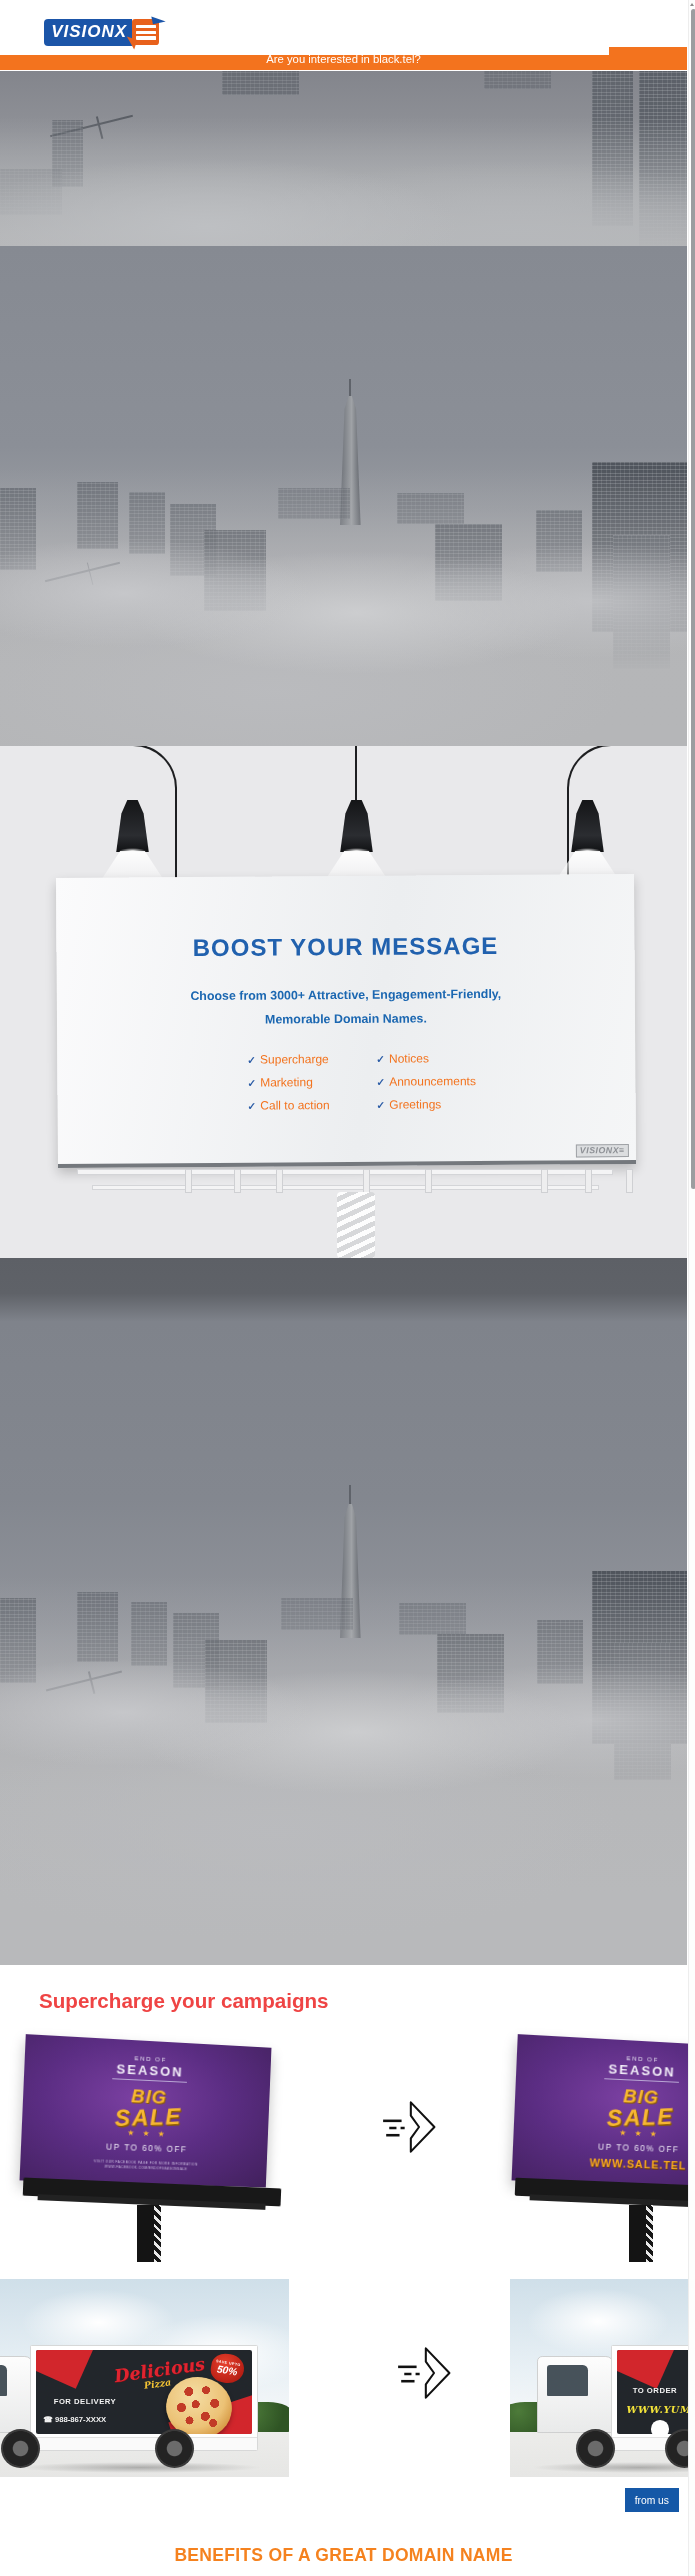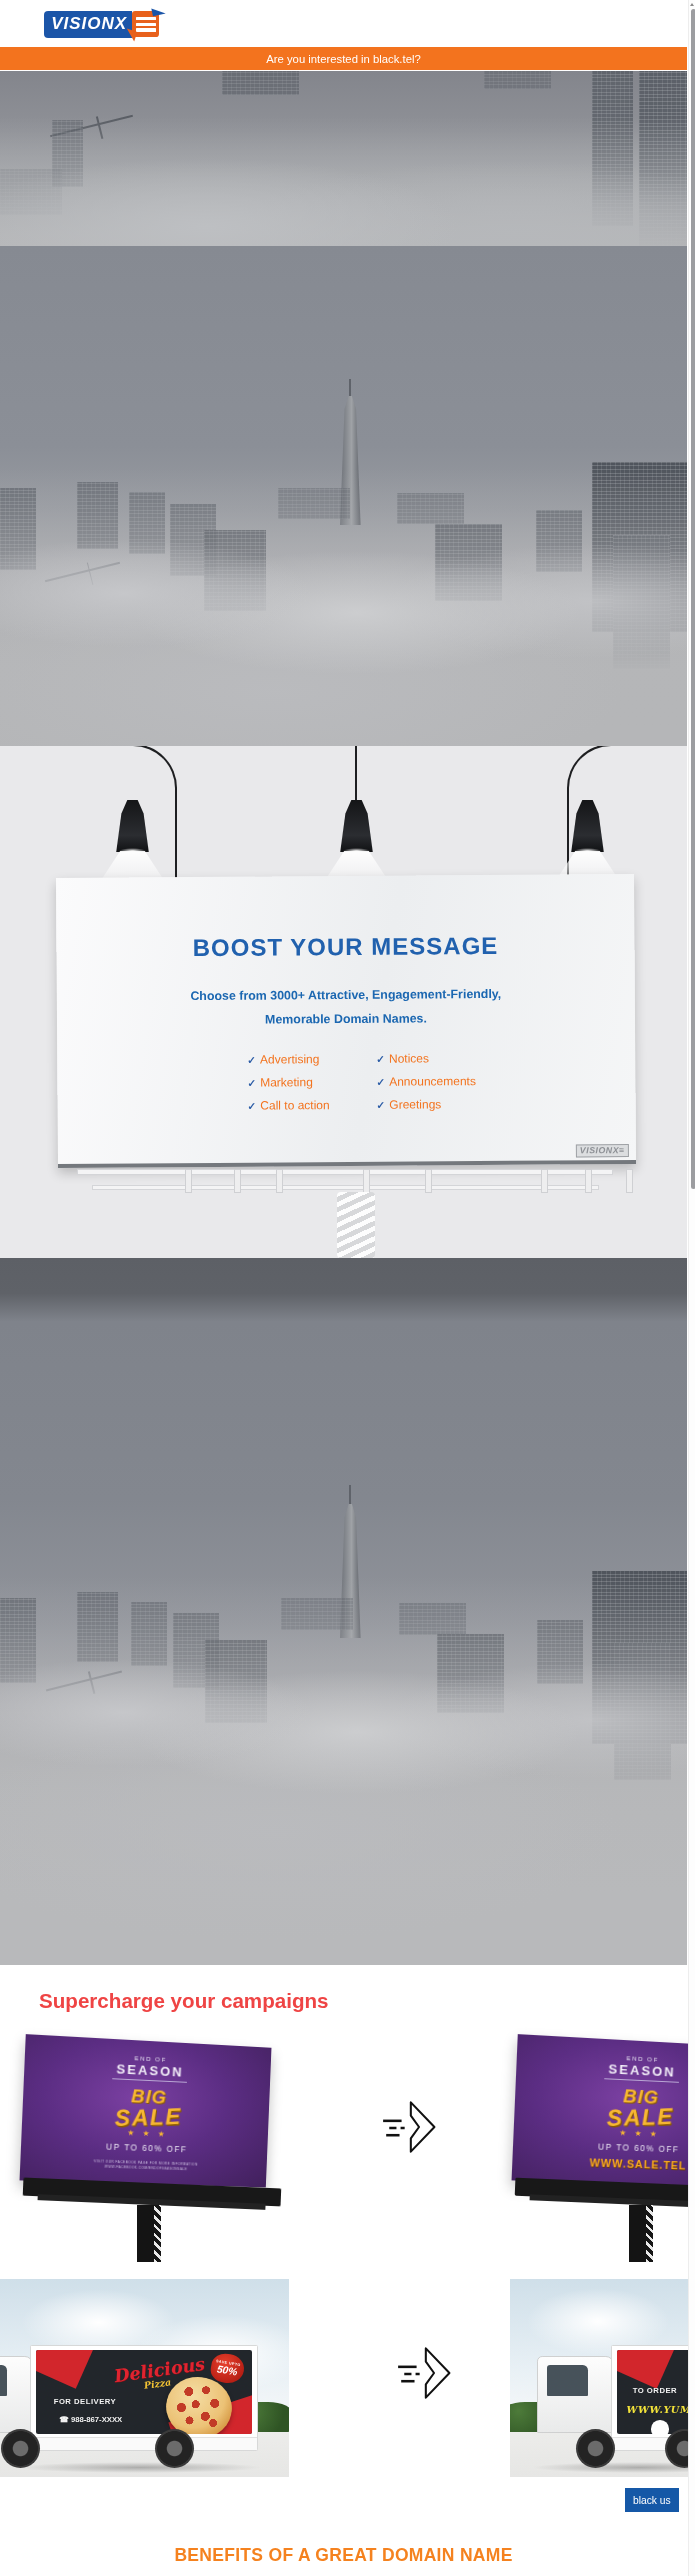--- a/index.html
+++ b/index.html
@@ -2,21 +2,21 @@
 <html style="font-size:8.2px"><head>
 <meta charset="utf-8">
 <style>
   * { margin:0; padding:0; box-sizing:border-box; }
   html,body { background:#fff; }
   body { font-family:"Liberation Sans", sans-serif; }
   .page { position:relative; width:696px; height:2709px; overflow:hidden; background:#fff; margin:0 auto; }
   .abs { position:absolute; }
 
   
-  .header { left:0; top:0; width:609px; height:47px; background:#fff; z-index:30;padding-left:24px; }
+  .header { left:0; top:8px; width:609px; height:47px; background:#fff; z-index:30;padding-left:24px; }
   .logo { left:44px; top:10.8px; height:27px; display:flex; align-items:center; }
   .logo-box { background:#1b55a8; color:#fff; font-weight:bold; font-style:italic;
               font-size:17px; letter-spacing:1px; padding:3.6px 5.2px 3.6px 7.2px;
               border-radius:4.1px 0 0 4.1px; position:relative; }
   .logo-e { width:27px; height:26px; background:#e8611c; border-radius:3.1px; position:relative;
             display:flex; flex-direction:column; justify-content:center; gap:2.6px; padding:4.1px 3.6px; }
   .logo-e span { display:block; height:3.1px; background:#fff; border-radius:0.5px; }
   .logo-tail { position:absolute; left:-7.2px; bottom:-3.1px; width:0; height:0;
                border-left:11.3px solid transparent; border-top:10.3px solid #e8611c; transform:rotate(18deg); }
   .logo-swoosh { position:absolute; right:-5.2px; top:-4.1px; width:0; height:0;
@@ -241,21 +241,21 @@
     <div class="cone" style="left:569px;top:54px;"></div>
     <div class="beam" style="left:549px;top:105px;"></div>
 
     <div class="abs board">
       <div class="board-title">BOOST YOUR MESSAGE</div>
       <div class="board-sub">
         <div>Choose from 3000+ Attractive, Engagement-Friendly,</div>
         <div>Memorable Domain Names.</div>
       </div>
       <div class="board-list">
-        <div class="li"><span class="check">✓</span><span>Advertising</span></div>
+        <div class="li"><span class="check">✓</span><span>Supercharge</span></div>
         <div class="li"><span class="check">✓</span><span>Notices</span></div>
         <div class="li"><span class="check">✓</span><span>Marketing</span></div>
         <div class="li"><span class="check">✓</span><span>Announcements</span></div>
         <div class="li"><span class="check">✓</span><span>Call to action</span></div>
         <div class="li"><span class="check">✓</span><span>Greetings</span></div>
       </div>
       <div class="wm">VISIONX≡</div>
     </div>
 
     <div class="walkbar" style="left:77px;top:423px;width:536px;height:5.7px;"></div>
@@ -350,21 +350,21 @@
           <div class="corner-tl"></div>
             <div class="corner-br"></div>
           <div class="brand">Delicious</div>
           <div class="brand2">Pizza</div>
           <div class="badge" style="right:8.2px;top:4.1px;">
             <div class="b1">SAVE UPTO</div>
             <div class="b2">50%</div>
           </div>
           <div class="pizza" style="right:19.6px;top:27px;width:66px;height:61px;"></div>
           <div class="l1" style="left:17.5px;top:47px;">FOR DELIVERY</div>
-          <div class="l2" style="left:23px;top:65px;">☎ <span>988-867-XXXX</span></div>
+          <div class="l2" style="left:7px;top:65px;">☎ <span>988-867-XXXX</span></div>
         </div>
         <div class="band"></div>
       </div>
       <div class="wheel" style="left:1px;top:150px;"></div>
       <div class="wheel" style="left:155px;top:150px;"></div>
     </div>
 
     <svg class="arrowicon" style="left:394px;top:379px;" viewBox="0 0 150 112">
       <path d="M62 8 L108 56 L62 104 L62 78 L78 56 L62 34 Z" fill="none" stroke="#111" stroke-width="4" stroke-linejoin="round"></path>
       <line x1="8" y1="44" x2="44" y2="44" stroke="#111" stroke-width="5"></line>
@@ -387,21 +387,21 @@
           <div class="l1" style="left:15.5px;top:36px;">TO ORDER</div>
           <div class="url" style="left:9.3px;top:54px;">WWW.YUMMY.TEL</div>
           <div class="dot" style="left:34px;top:70px;"></div>
         </div>
         <div class="band"></div>
       </div>
       <div class="wheel" style="left:66px;top:150px;"></div>
       <div class="wheel" style="left:155px;top:150px;"></div>
     </div>
 
-    <button class="morebtn">black us</button>
+    <button class="morebtn">from us</button>
 
     <div class="h-benefits">BENEFITS OF A GREAT DOMAIN NAME</div>
 
   </div>
 
   <div class="abs sb-track">
     <div class="sb-up"></div>
     <div class="sb-thumb"></div>
 
   </div>

